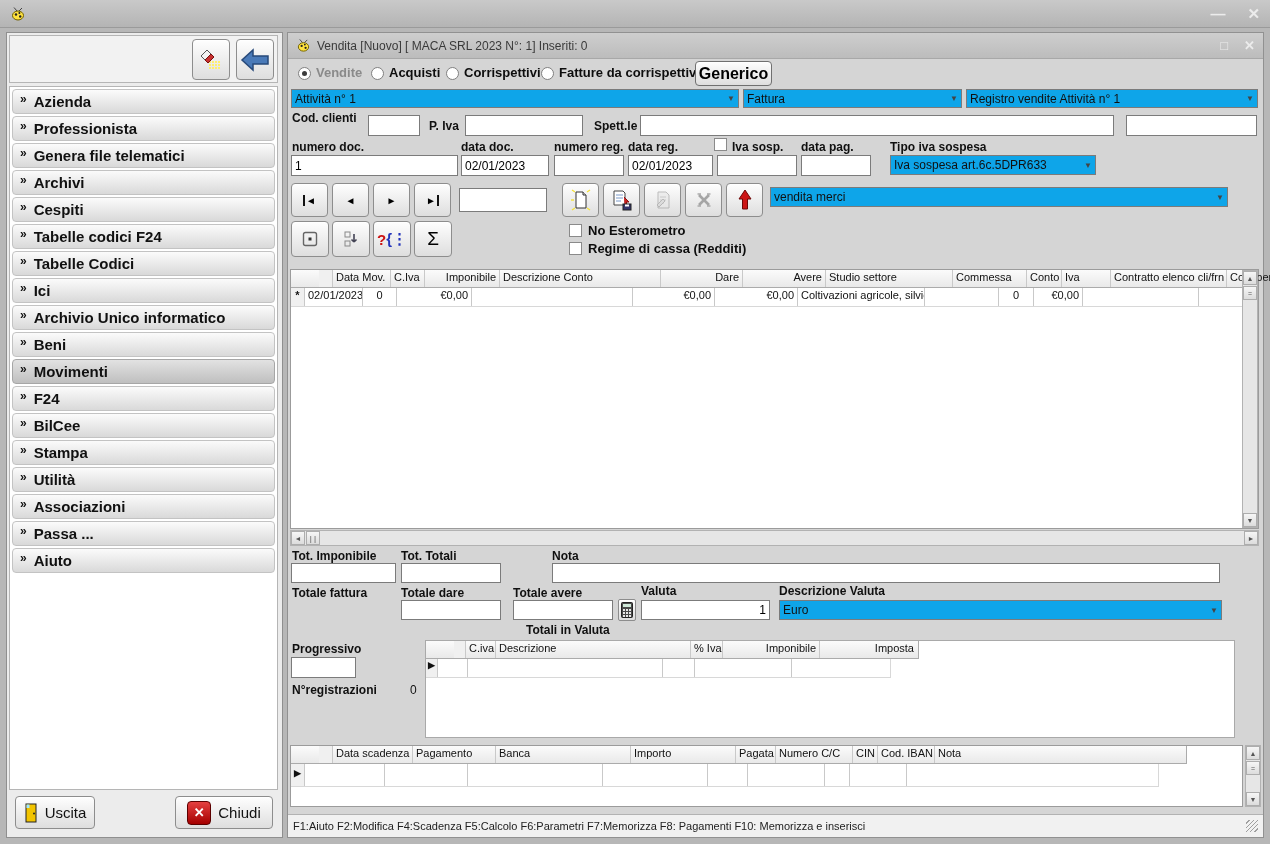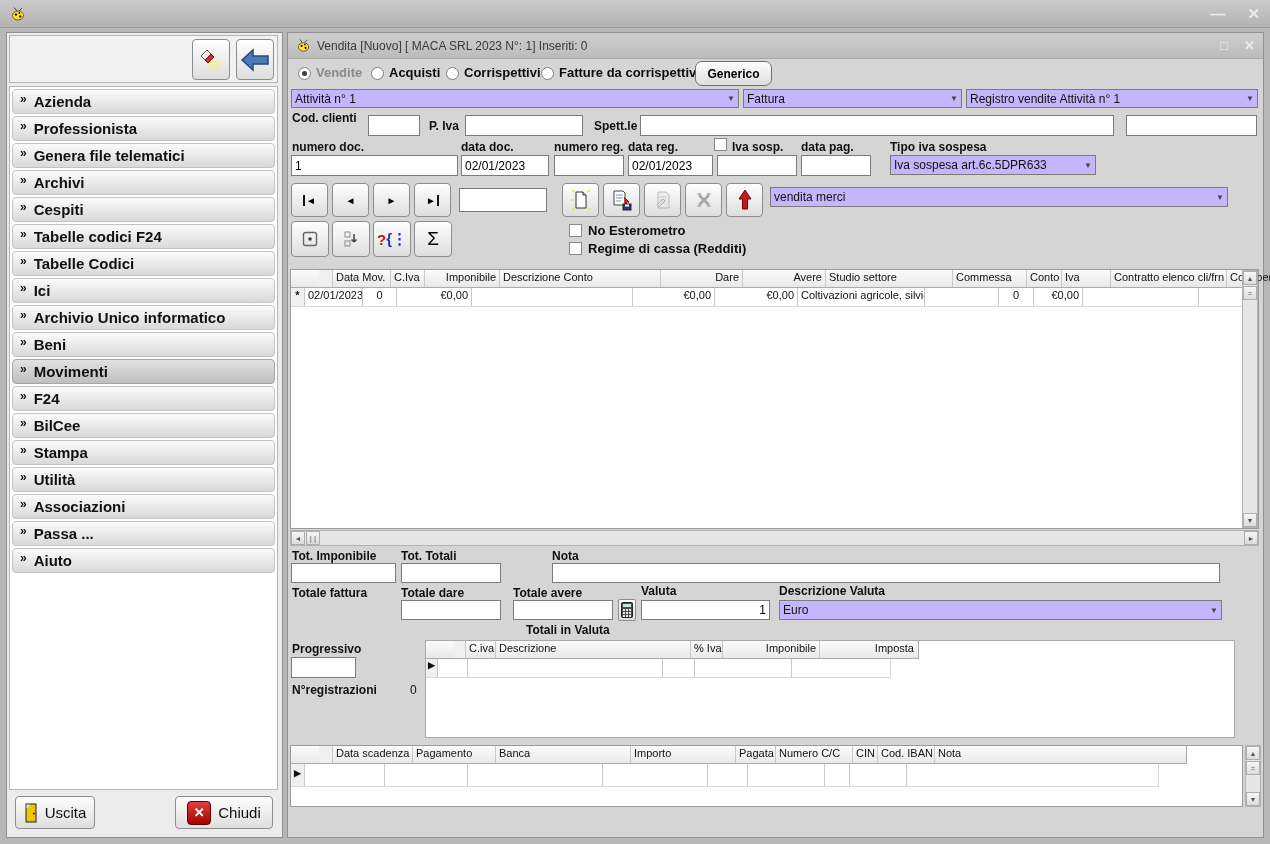--- a/index.html
+++ b/index.html
@@ -14,21 +14,21 @@
   .win-ctrls{margin-left:auto;display:flex;gap:22px;}
   .win-ctrl{color:#ececec;font-size:15px;font-weight:bold;cursor:default;line-height:1;}
   
   .btn3d{border:1px solid #8d8d8d;border-radius:4px;
     background:linear-gradient(#fefefe,#dedede);
     box-shadow:inset 0 1px 0 #fff;display:flex;align-items:center;justify-content:center;
     box-sizing:border-box;cursor:default;}
   .inp{position:absolute;border:1px solid #7b7b7b;background:#fff;
     font:12px "Liberation Sans",sans-serif;padding:0 3px;box-sizing:border-box;}
   .lbl{position:absolute;font-size:12px;font-weight:bold;color:#101010;white-space:nowrap;}
-  .combo{position:absolute;border:1px solid #7b7b7b;background:#c4b5fd;display:flex;
+  .combo{position:absolute;border:1px solid #7b7b7b;background:#0ea5e9;display:flex;
     align-items:center;padding:0 3px;font-size:12px;box-sizing:border-box;color:#111;}
   .combo .arr{margin-left:auto;font-size:8px;color:#444;}
   .cb{position:absolute;width:13px;height:13px;background:#fff;border:1px solid #8a8a8a;box-sizing:border-box;}
   .radio{position:absolute;width:13px;height:13px;border:1px solid #808080;border-radius:50%;
     background:#fff;box-sizing:border-box;}
   .radio.sel::after{content:"";position:absolute;left:3px;top:3px;width:5px;height:5px;
     border-radius:50%;background:#3c3c3c;}
   .rlabel{position:absolute;font-size:13px;font-weight:bold;color:#0d0d0d;white-space:nowrap;}
   .rlabel.dim{color:#8a8a8a;}
   
@@ -243,21 +243,21 @@
     </div>
 
     <span class="radio sel" style="left:10px;top:34px;"></span>
     <span class="rlabel dim" style="left:28px;top:32px;">Vendite</span>
     <span class="radio" style="left:83px;top:34px;"></span>
     <span class="rlabel" style="left:101px;top:32px;">Acquisti</span>
     <span class="radio" style="left:158px;top:34px;"></span>
     <span class="rlabel" style="left:176px;top:32px;">Corrispettivi</span>
     <span class="radio" style="left:253px;top:34px;"></span>
     <span class="rlabel" style="left:271px;top:32px;">Fatture da corrispettivi</span>
-    <div class="btn3d" style="position:absolute;left:407px;top:28px;width:77px;height:25px;font-size:12px;font-weight:bold;border-color:#707070;border-radius:7px;">Generico</div>
+    <div class="btn3d" style="position:absolute;left:407px;top:28px;width:77px;height:25px;font-size:16px;font-weight:bold;border-color:#707070;">Generico</div>
 
     <div class="combo" style="left:3px;top:56px;width:448px;height:19px;">
       <span>Attività n° 1</span>
       <span class="arr">▼</span>
     </div>
     <div class="combo" style="left:455px;top:56px;width:219px;height:19px;">
       <span>Fattura</span>
       <span class="arr">▼</span>
     </div>
     <div class="combo" style="left:678px;top:56px;width:292px;height:19px;">
@@ -541,15 +541,19 @@
         <div class="gc" style="width:57px;"></div>
         <div class="gc" style="width:251px;border-right:none;"></div>
       </div>
     </div>
     <div class="sbv" style="left:957px;top:712px;height:62px;">
       <div class="sbtn" style="left:0;top:0;">▲</div>
       <div class="sbtn" style="left:0;top:15px;">=</div>
       <div class="sbtn" style="left:0;bottom:0;">▼</div>
     </div>
 
+    <div class="statusbar">
+      <span>F1:Aiuto F2:Modifica F4:Scadenza F5:Calcolo F6:Parametri F7:Memorizza F8: Pagamenti F10: Memorizza e inserisci</span>
+      <span class="grip"></span>
+    </div>
   </div>
 
 </div>
 
 </body></html>

